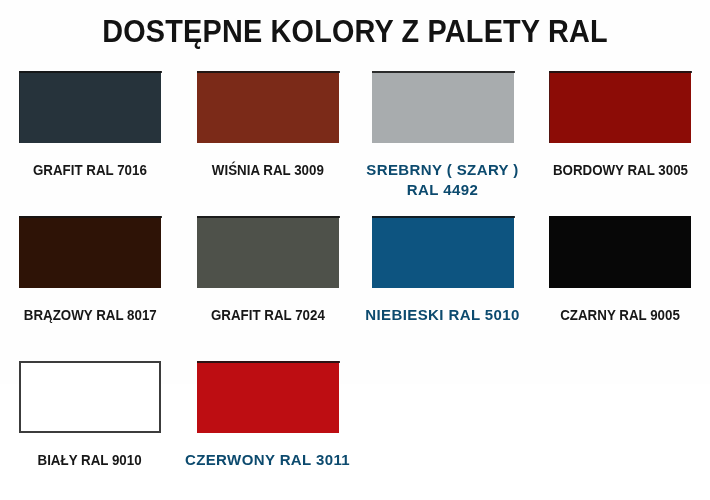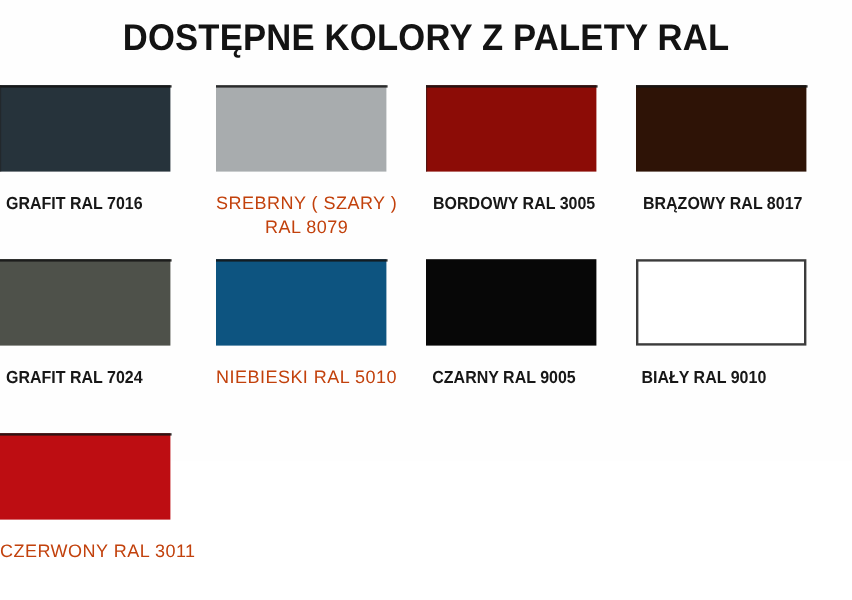--- a/index.html
+++ b/index.html
@@ -51,21 +51,21 @@
     display: grid;
     grid-template-columns: 180px 175px 175px 180px;
     grid-template-rows: 145px 145px 140px;
     justify-items: center;
   }
 
   .swatch-cell {
     width: 100%;
     display: flex;
     flex-direction: column;
-    align-items: flex-start;
+    align-items: center;
     padding-top: 5px;
     box-sizing: border-box;
   }
 
   .swatch-chip {
     width: 142px;
     height: 72px;
     box-sizing: border-box;
     position: relative;
   }
@@ -104,49 +104,55 @@
   
   .swatch-label.bold {
     font-weight: bold;
     transform: scaleX(0.92);
     transform-origin: center top;
     white-space: nowrap;
   }
 
   
   .swatch-label.regular {
-    font-weight: normal;
+    font-weight: bold;
     font-size: 15px;
     letter-spacing: 0.4px;
-    color: #c2410c;
+    color: #0c4a6e;
   }
 </style>
 </head>
 <body>
 
 <div id="palette-sheet" style="background: rgb(254, 254, 254);">
 
   <div id="palette-title">DOSTĘPNE KOLORY Z PALETY RAL</div>
 
   <div id="swatch-grid">
 
     <div class="swatch-cell">
       <div class="swatch-chip edge-top edge-left" style="background: rgb(38, 51, 59);"></div>
       <div class="swatch-label bold">
         <div>GRAFIT RAL 7016</div>
       </div>
     </div>
 
 
+    <div class="swatch-cell">
+      <div class="swatch-chip edge-top" style="background: rgb(123, 42, 24);"></div>
+      <div class="swatch-label bold">
+        <div>WIŚNIA RAL 3009</div>
+      </div>
+    </div>
 
     <div class="swatch-cell">
       <div class="swatch-chip edge-top" style="background: rgb(168, 172, 174);"></div>
       <div class="swatch-label regular">
         <div>SREBRNY ( SZARY )</div>
-        <div>RAL 8079</div>
+        <div>RAL 4492</div>
       </div>
     </div>
 
     <div class="swatch-cell">
       <div class="swatch-chip edge-top edge-left" style="background: rgb(140, 12, 6);"></div>
       <div class="swatch-label bold">
         <div>BORDOWY RAL 3005</div>
       </div>
     </div>
 

